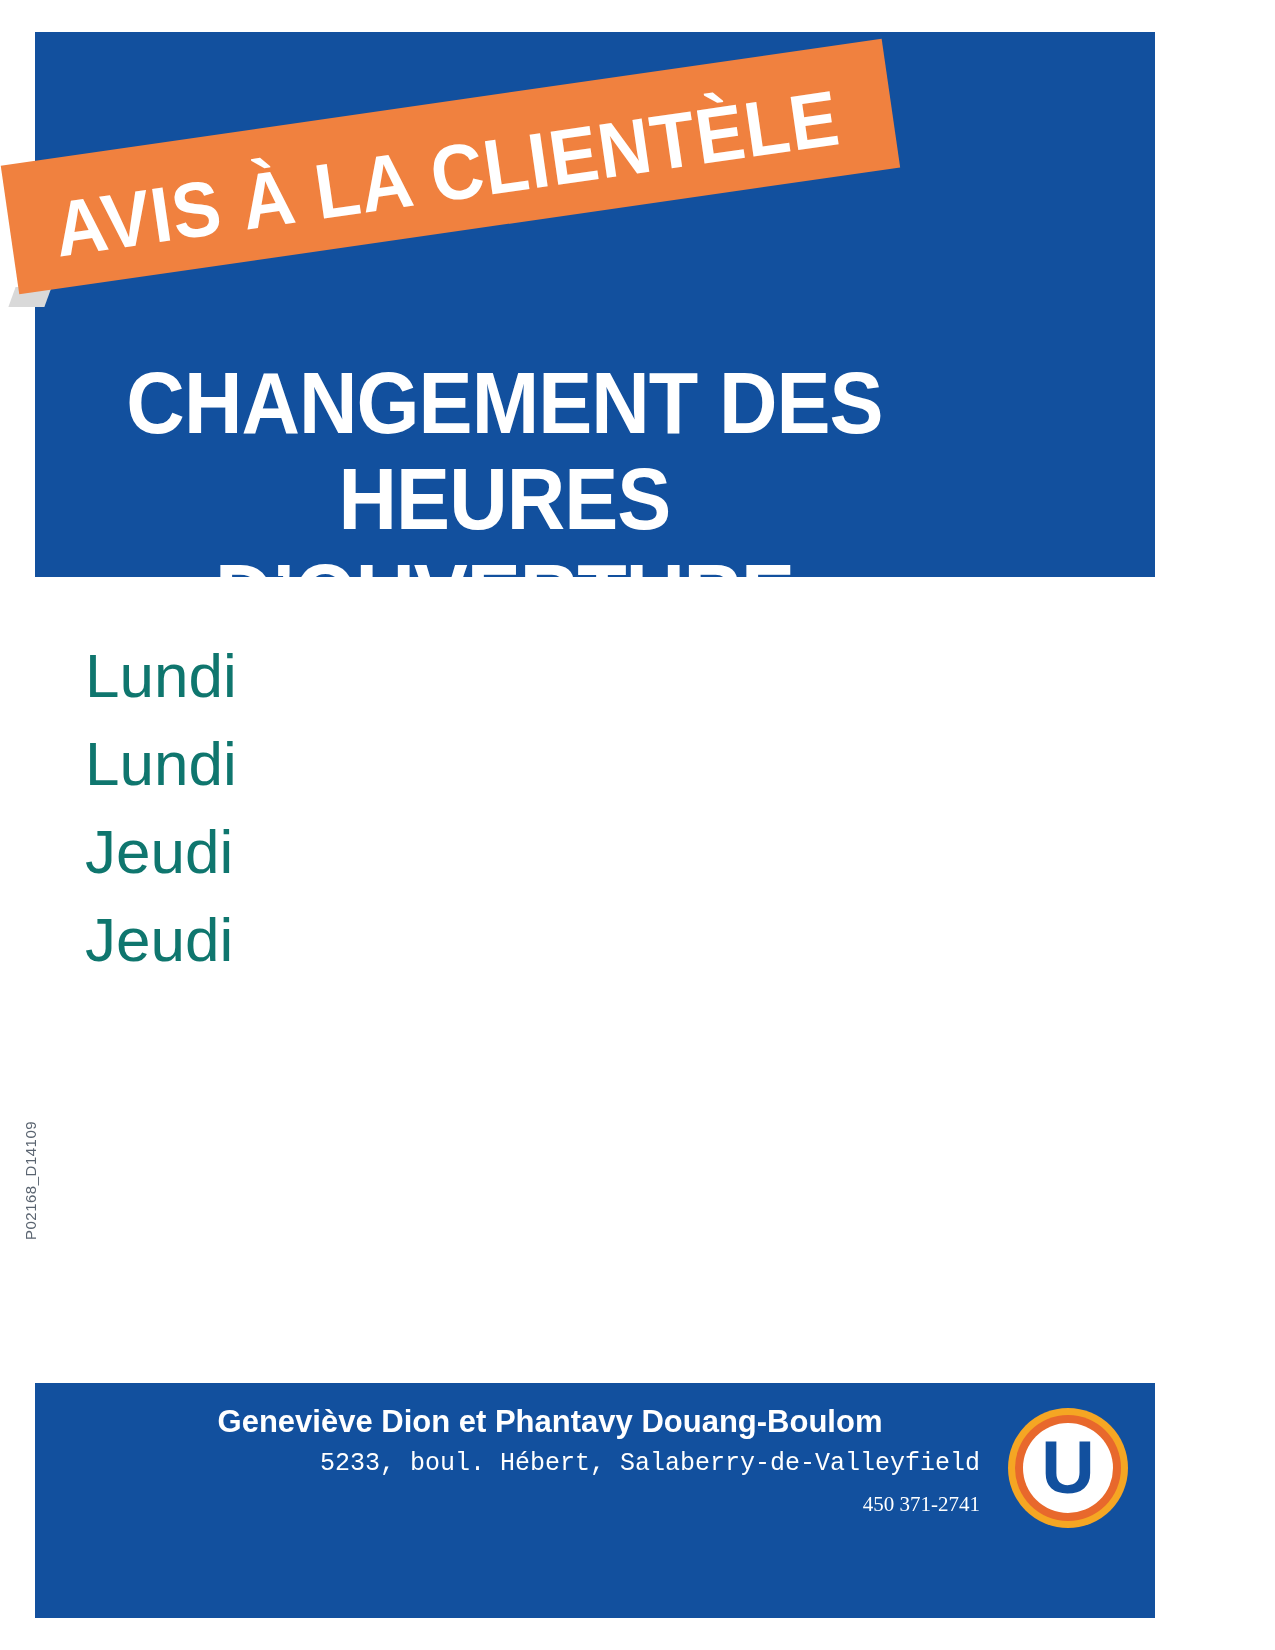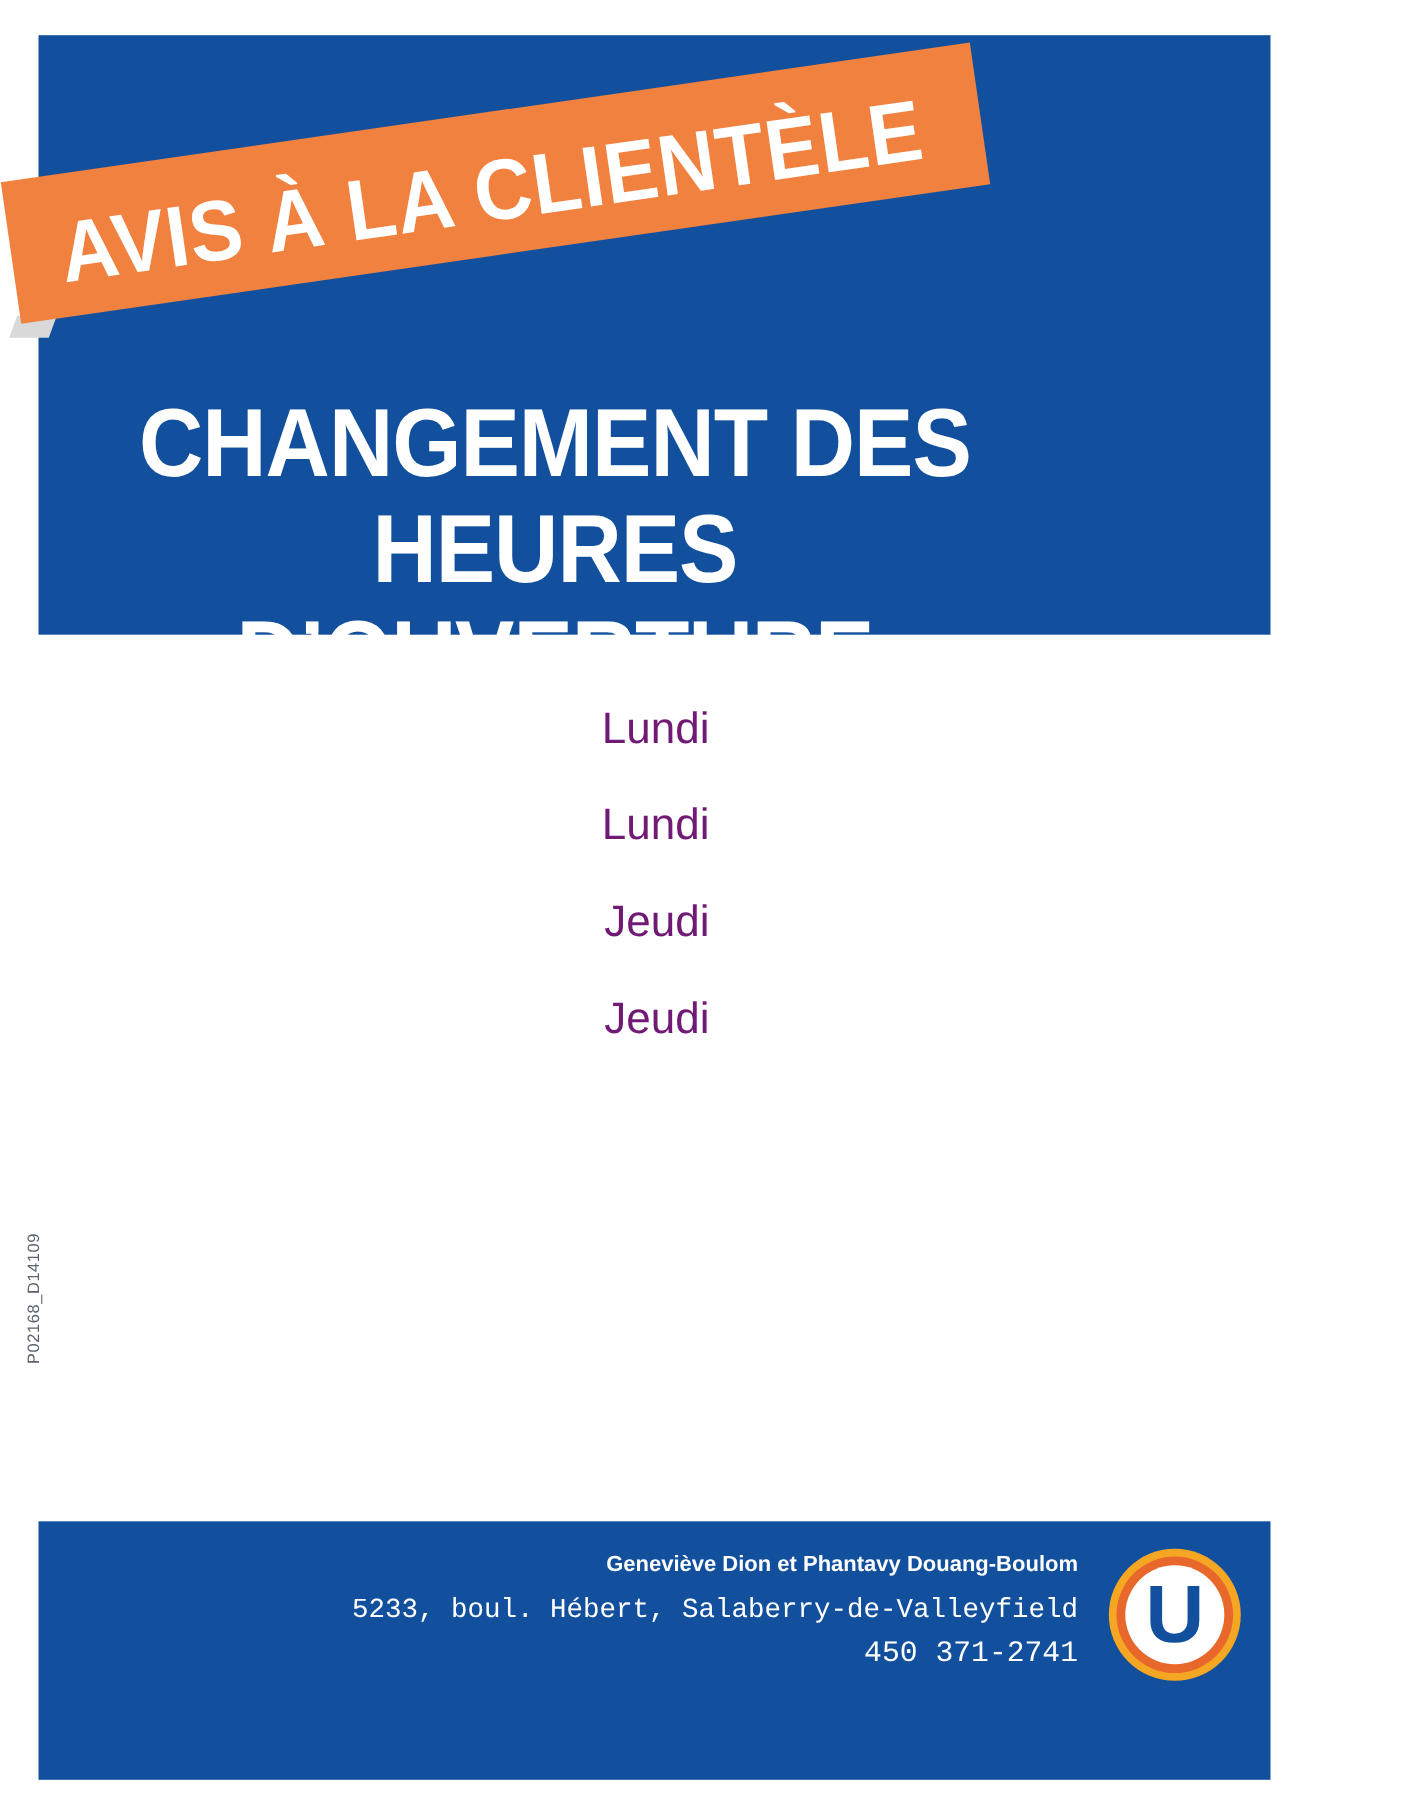--- a/index.html
+++ b/index.html
@@ -109,26 +109,26 @@
     top: 640px;
     width: 1120px;
   }
   .day-row {
     display: flex;
     justify-content: center;
     align-items: baseline;
     height: 88px;
   }
   .day-name {
-    color: #701a75;
+    color: #0f766e;
     font-family: "Liberation Sans", sans-serif;
     font-weight: normal;
-    font-size: 40px;
+    font-size: 62px;
     letter-spacing: 0px;
-    text-align: right;
+    text-align: left;
     width: 560px;
   }
   .day-hours {
     color: #12509e;
     font-family: "Liberation Sans", sans-serif;
     font-size: 46px;
     width: 440px;
     text-align: left;
     padding-left: 20px;
   }
@@ -160,34 +160,35 @@
     position: absolute;
     left: 120px;
     top: 1400px;
     width: 870px;
     text-align: right;
     color: #ffffff;
   }
   .footer-names {
     font-family: "Liberation Sans", sans-serif;
     font-weight: bold;
-    font-size: 20px;
+    font-size: 31px;
     line-height: 44px;
     letter-spacing: 0px;
     padding-right: 10px;
+    text-align: center;
   }
   .footer-address {
     font-family: Liberation Mono, monospace;
     font-size: 25px;
     line-height: 40px;
     padding-right: 10px;
   }
   .footer-phone {
-    font-family: Liberation Mono, monospace;
-    font-size: 27px;
+    font-family: Liberation Serif, serif;
+    font-size: 21px;
     line-height: 40px;
     padding-right: 10px;
   }
 
   
   .logo {
     position: absolute;
     left: 1008px;
     top: 1408px;
     width: 120px;

